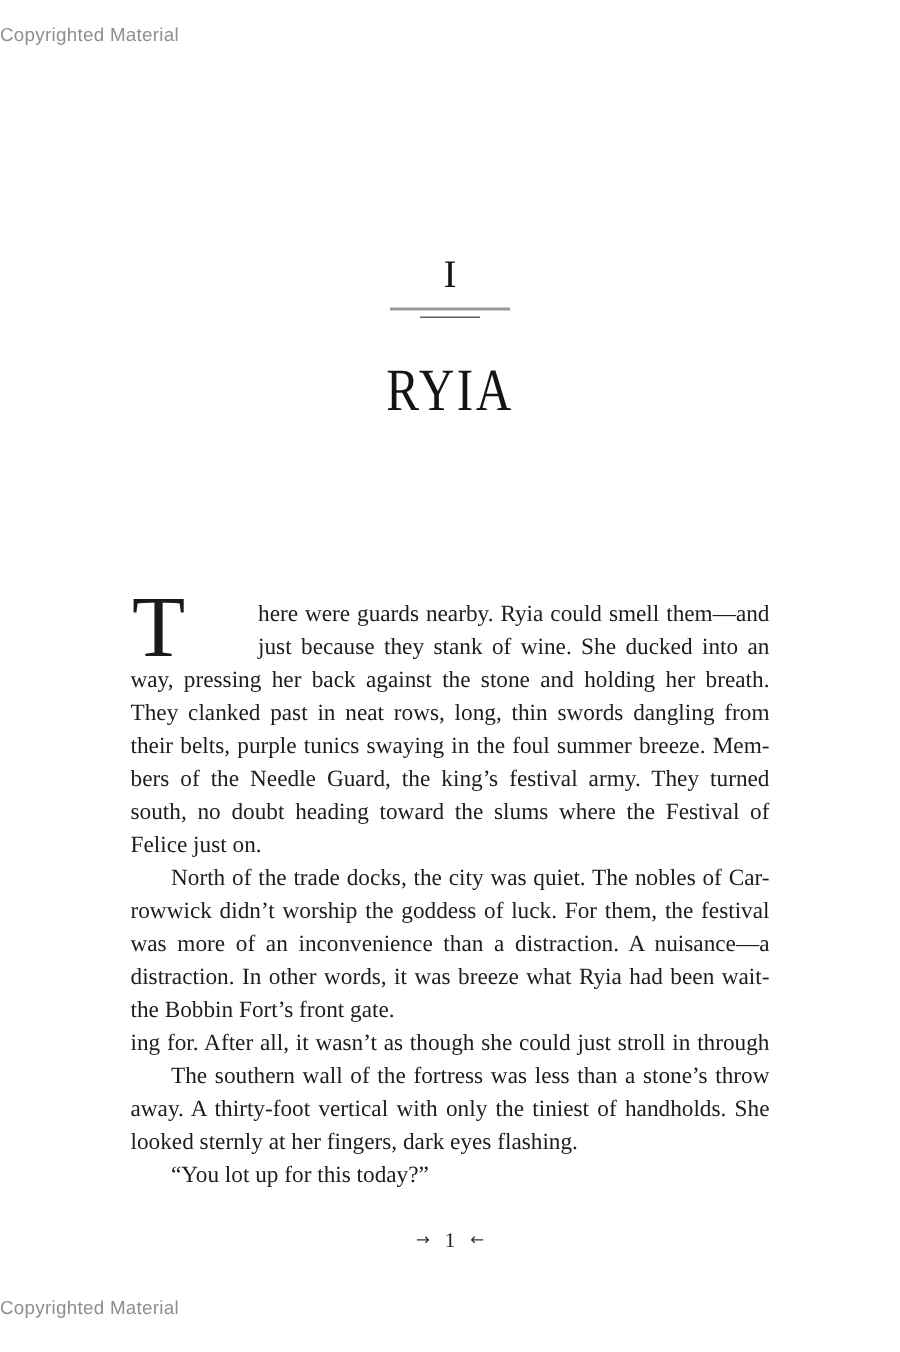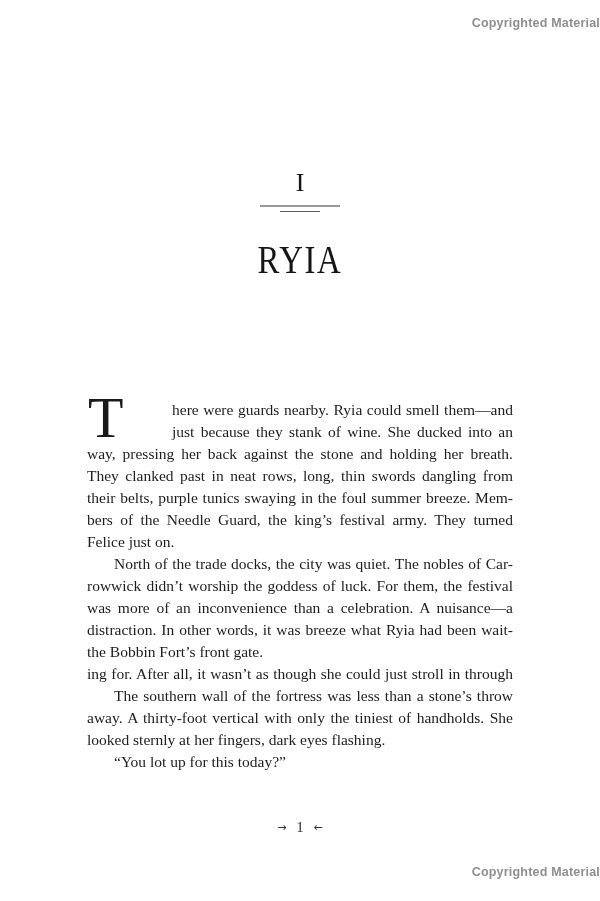--- a/index.html
+++ b/index.html
@@ -12,24 +12,24 @@
     font-family: "Liberation Serif", serif;
     color: var(--text-color, #1d1d1d);
     overflow: hidden;
   }
 
   
   .notice {
     position: absolute;
     left: 0;
     width: 100%;
-    text-align: right;
+    text-align: left;
     font-family: "Liberation Sans", sans-serif;
     font-size: 12.5px;
-    font-weight: 700;
+    font-weight: 400;
     letter-spacing: 0.2px;
     color: var(--notice-color, #8f8f8f);
   }
   .notice-top { top: 16px; }
   .notice-bottom { top: 865px; }
 
   
   .chapter-number {
     position: absolute;
     top: 170px;
@@ -129,26 +129,27 @@
   <div class="body-text">
     <div>
         <div class="para">
           <span class="drop-cap">T</span>
           <div class="line cap-indent">here were guards nearby. Ryia could smell them—and not</div>
           <div class="line cap-indent">just because they stank of wine. She ducked into an arch-</div>
           <div class="line">way, pressing her back against the stone and holding her breath.</div>
           <div class="line">They clanked past in neat rows, long, thin swords dangling from</div>
           <div class="line">their belts, purple tunics swaying in the foul summer breeze. Mem-</div>
           <div class="line">bers of the Needle Guard, the king’s festival army. They turned</div>
+          <div class="line">south, no doubt heading toward the slums where the Festival of</div>
           <div class="line last">Felice just on.</div>
         </div>
         <div class="para">
           <div class="line indent">North of the trade docks, the city was quiet. The nobles of Car-</div>
           <div class="line">rowwick didn’t worship the goddess of luck. For them, the festival</div>
-          <div class="line">was more of an inconvenience than a celebration. A nuisance—a</div>
+          <div class="line">was more of an inconvenience than a distraction. A nuisance—a</div>
           <div class="line">distraction. In other words, it was breeze what Ryia had been wait-</div>
           <div class="line last">the Bobbin Fort’s front gate.</div>
           <div class="line">ing for. After all, it wasn’t as though she could just stroll in through</div>
         </div>
         <div class="para">
           <div class="line indent">The southern wall of the fortress was less than a stone’s throw</div>
           <div class="line">away. A thirty-foot vertical with only the tiniest of handholds. She</div>
           <div class="line last">looked sternly at her fingers, dark eyes flashing.</div>
         </div>
         <div class="para">

